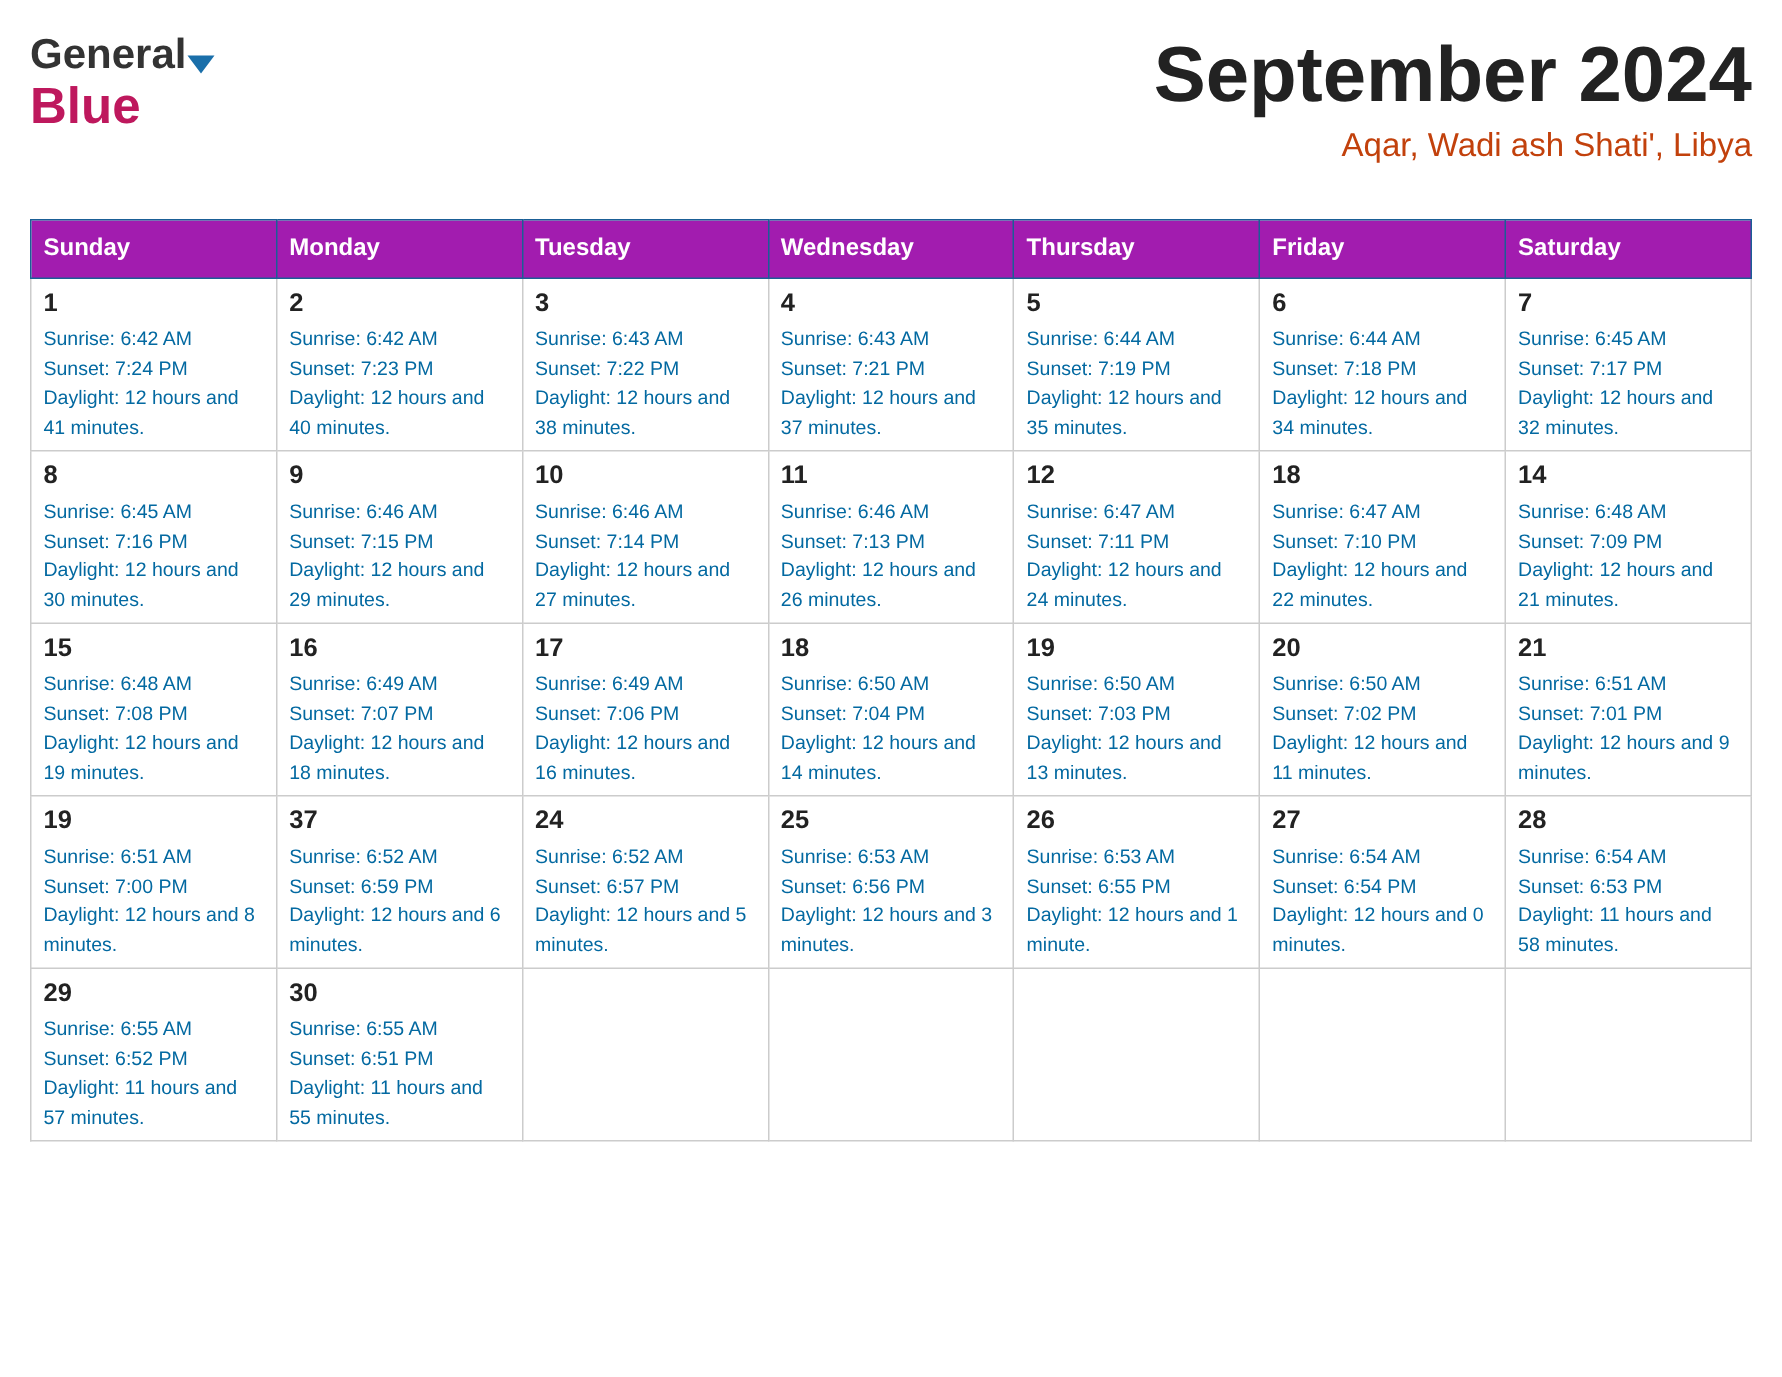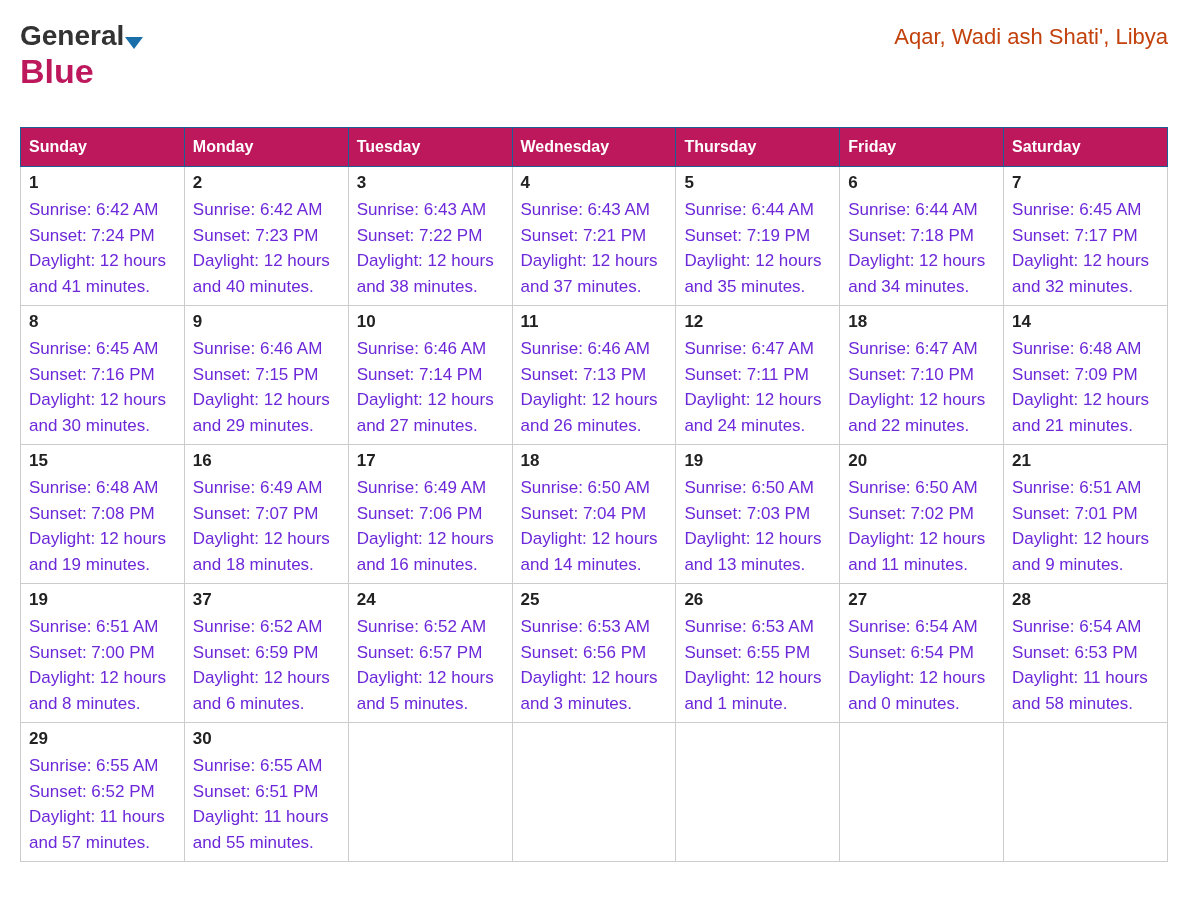--- a/index.html
+++ b/index.html
@@ -38,21 +38,21 @@
       font-size: 22px;
       color: #c2410c;
       margin-top: 4px;
     }
     .calendar {
       width: 100%;
       border-collapse: collapse;
       border: 1px solid #999;
     }
     .calendar th {
-      background: #be185d;
+      background: #a21caf;
       color: #fff;
       font-size: 16px;
       font-weight: bold;
       padding: 10px 8px;
       border: 1px solid #1a5f96;
       text-align: left;
     }
     .calendar td {
       vertical-align: top;
       padding: 6px 8px;
@@ -62,23 +62,23 @@
       color: #222;
       min-height: 100px;
     }
     .day-num {
       font-size: 17px;
       font-weight: bold;
       display: block;
       margin-bottom: 4px;
     }
     .day-info {
-      font-size: 17px;
+      font-size: 13px;
       line-height: 1.5;
-      color: #6d28d9;
+      color: #0369a1;
     }
     .empty-cell {
       background: #fff;
     }
     .logo-general {
       font-size: 28px;
       font-weight: bold;
       color: #333;
     }
     .logo-triangle {
@@ -102,20 +102,21 @@
 
 <div class="header-area">
   <div class="logo">
     <div class="logo-top-row">
       <span class="logo-general">General</span>
       <span class="logo-triangle"></span>
     </div>
     <span class="logo-blue-word">Blue</span>
   </div>
   <div class="title-area">
+    <div class="month-title">September 2024</div>
     <div class="location-title">Aqar, Wadi ash Shati', Libya</div>
   </div>
 </div>
 
 <table class="calendar">
   <thead>
     <tr>
       <th>Sunday</th>
       <th>Monday</th>
       <th>Tuesday</th>

